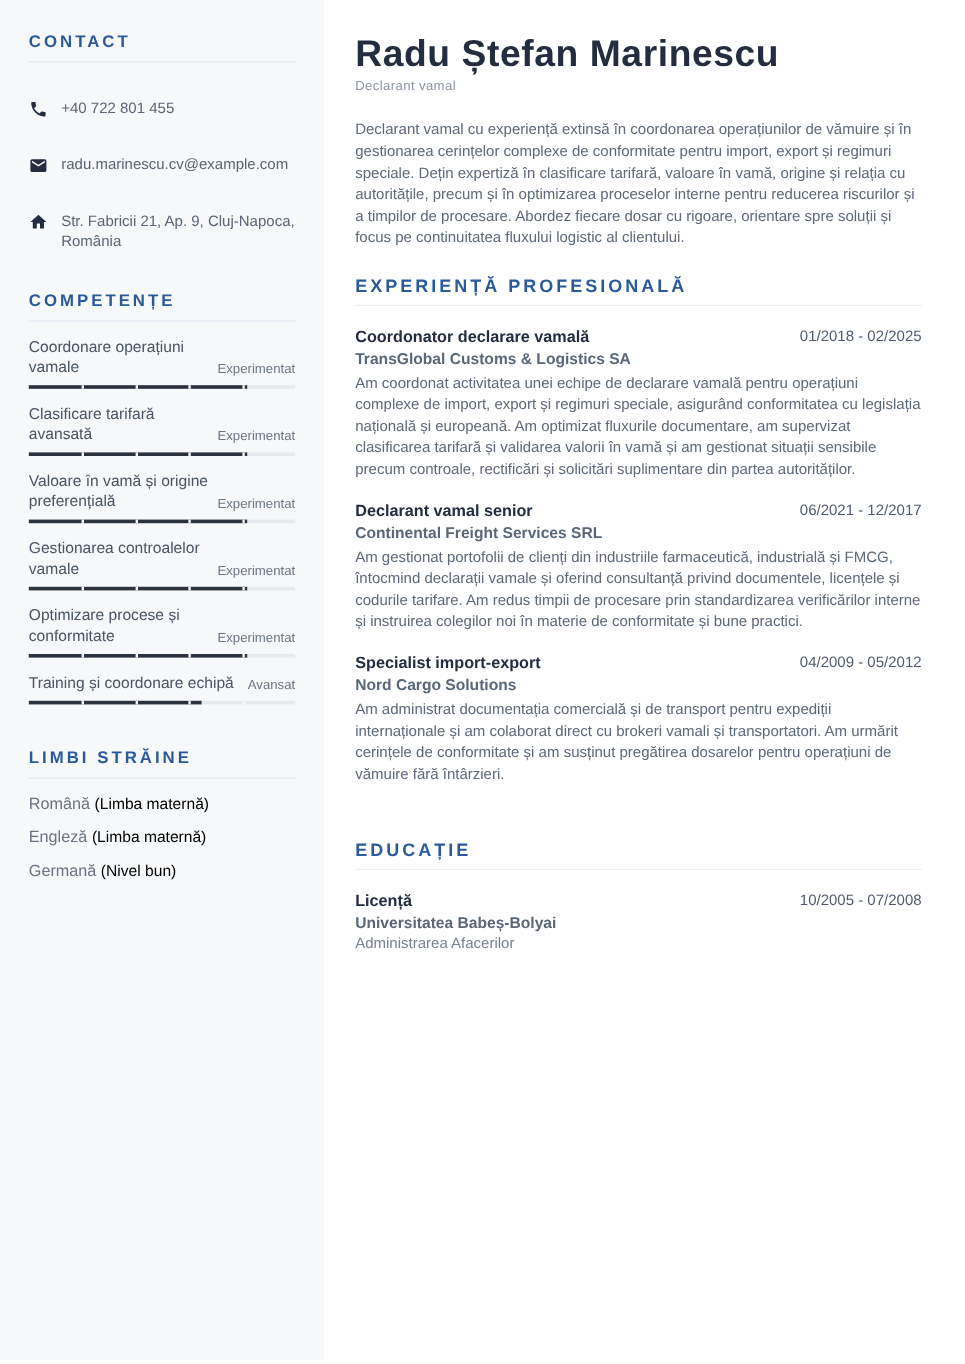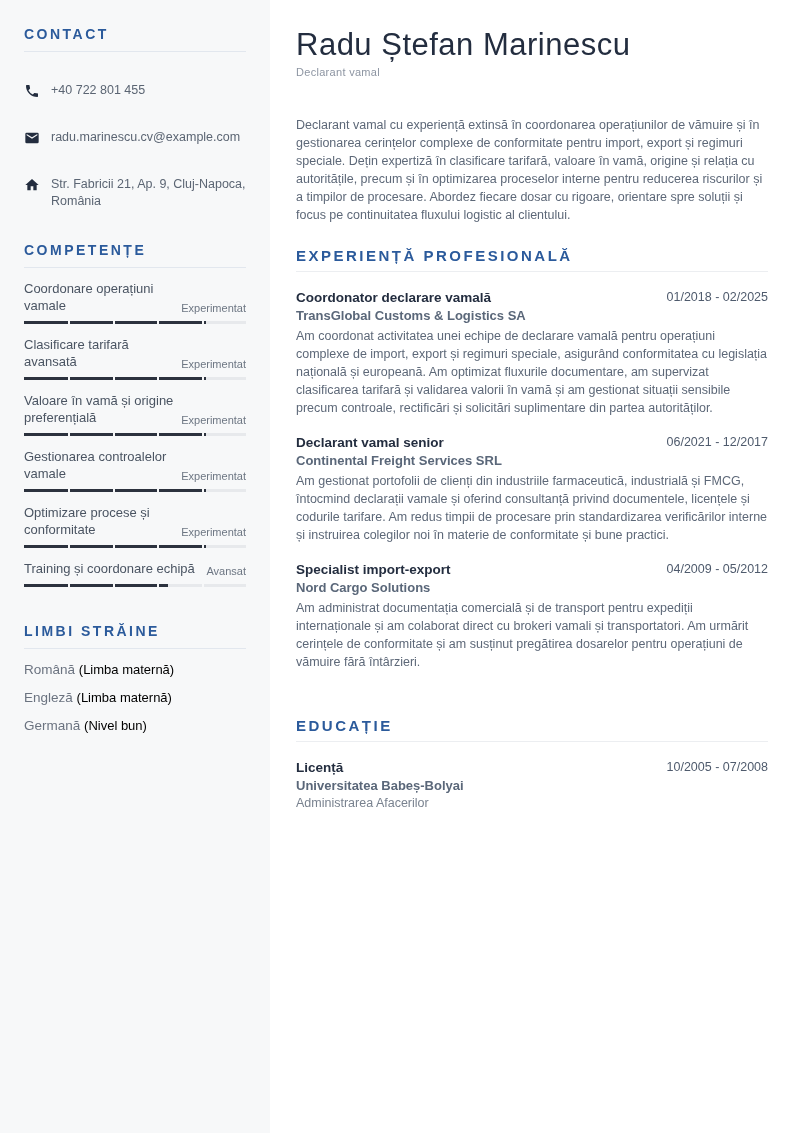--- a/index.html
+++ b/index.html
@@ -44,23 +44,23 @@
   .t20{left:20%;} .t40{left:40%;} .t60{left:60%;} .t80{left:80%;}
 
   .langs-section { margin-top:36px; }
   .lang { margin-top:13px; font-size:13.5px; color:#6b7380; }
   .lang-level { font-size:13px; color:#000000; }
 
   
   .main {
     position:absolute; left:296px; top:27px; width:472px;
   }
-  .name { font-size:31px; font-weight:normal; color:#232d3f; letter-spacing:0.5px; }
+  .name { font-size:31px; font-weight:bold; color:#232d3f; letter-spacing:0.5px; }
   .subtitle { font-size:11px; color:#8d95a2; margin-top:3px; letter-spacing:0.3px; }
-  .summary { margin-top:38px; font-size:12.5px; line-height:18px; color:#5d6878; }
+  .summary { margin-top:21px; font-size:12.5px; line-height:18px; color:#5d6878; }
 
   .section-heading {
     font-size:15px; font-weight:bold; letter-spacing:2.5px;
     color:#2b5a9b;
   }
   .main-divider { height:1px; background:#eceef1; margin-top:7px; }
   .experience-section { margin-top:23px; }
   .education-section  { margin-top:46px; }
 
   .job, .edu { margin-top:18px; }

